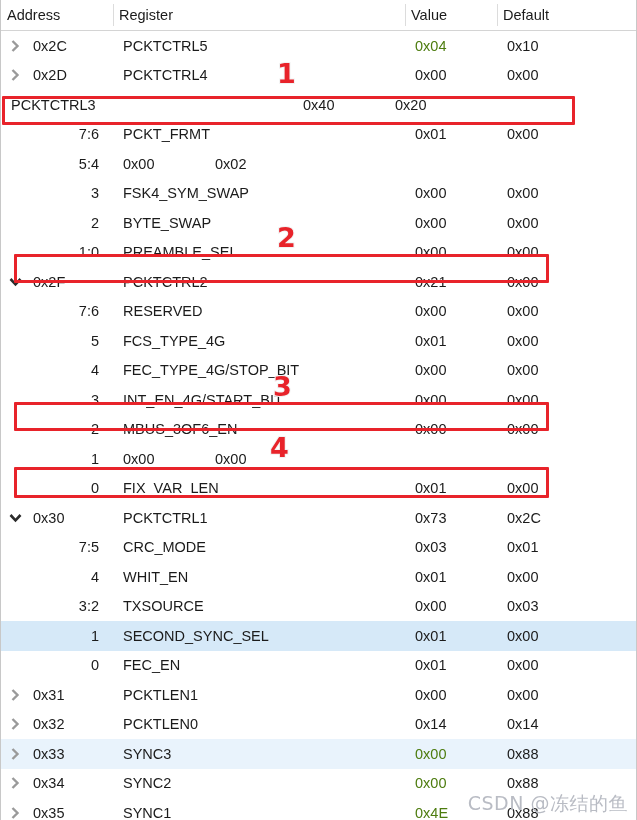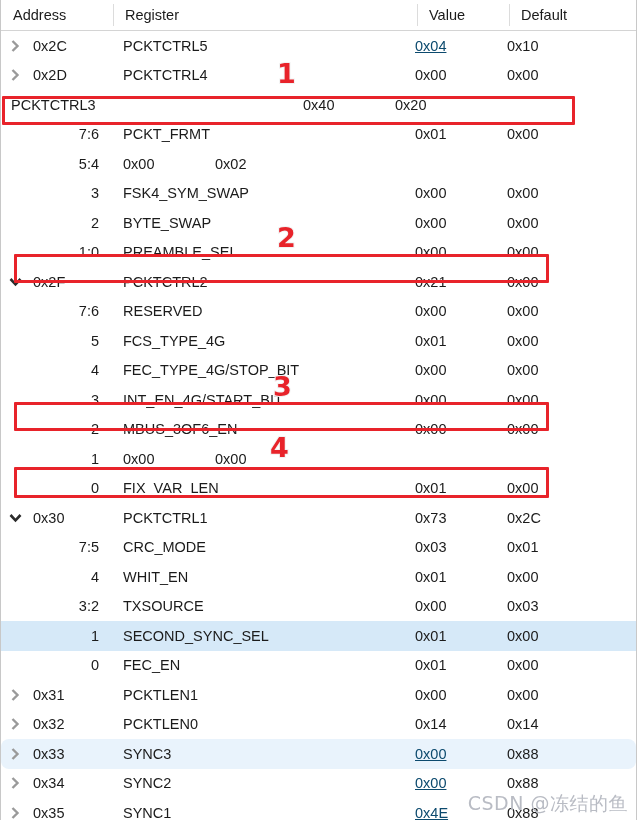--- a/index.html
+++ b/index.html
@@ -32,54 +32,54 @@
     border-bottom: 1px solid #d4d4d4;
     background: #ffffff;
     display: flex;
     align-items: center;
     box-sizing: border-box;
   }
   .grid-header .hcell {
     position: relative;
     font-size: 14.5px;
     color: #1b1b1b;
-    padding-left: 12px;
+    padding-left: 6px;
     box-sizing: border-box;
     height: 100%;
     display: flex;
     align-items: center;
     white-space: nowrap;
   }
   .grid-header .hcell + .hcell::before {
     content: "";
     position: absolute;
     left: 0;
     top: 4px;
     bottom: 4px;
     width: 1px;
     background: #dcdcdc;
   }
   .col-addr    { width: 112px; }
   .col-reg     { width: 292px; }
-  .col-value   { width: 92px; margin-left: 12px; }
+  .col-value   { width: 92px; }
   .col-default { width: 113px; }
 
   
   .grid-body {
     position: relative;
   }
   .row {
     position: relative;
     height: 29.5px;
     display: flex;
     align-items: center;
     box-sizing: border-box;
   }
   .row.selected { background: #d6e9f8; }
-  .row.soft-selected { background: #e9f3fc; border-radius: 8px; }
+  .row.soft-selected { background: #e9f3fc; }
 
   .cell {
     font-size: 14.5px;
     color: #1b1b1b;
     height: 100%;
     display: flex;
     align-items: center;
     box-sizing: border-box;
     white-space: nowrap;
     overflow: hidden;
@@ -93,21 +93,21 @@
     margin-left: 22px;
   }
   .cell.addr.bitfield {
     justify-content: flex-end;
     padding-right: 14px;
     padding-left: 0;
   }
   .cell.reg     { width: 292px; padding-left: 10px; text-align: right; }
   .cell.value   { width: 92px;  padding-left: 10px; }
   .cell.default { width: 139px; padding-left: 10px; }
-  .val-red { color: #0c4a6e; text-decoration: underline; }
+  .val-red { color: #4d7c0f; }
 
   
   .chev {
     position: absolute;
     left: 7px;
     top: 50%;
     transform: translateY(-50%);
     width: 15px;
     height: 15px;
     display: block;

